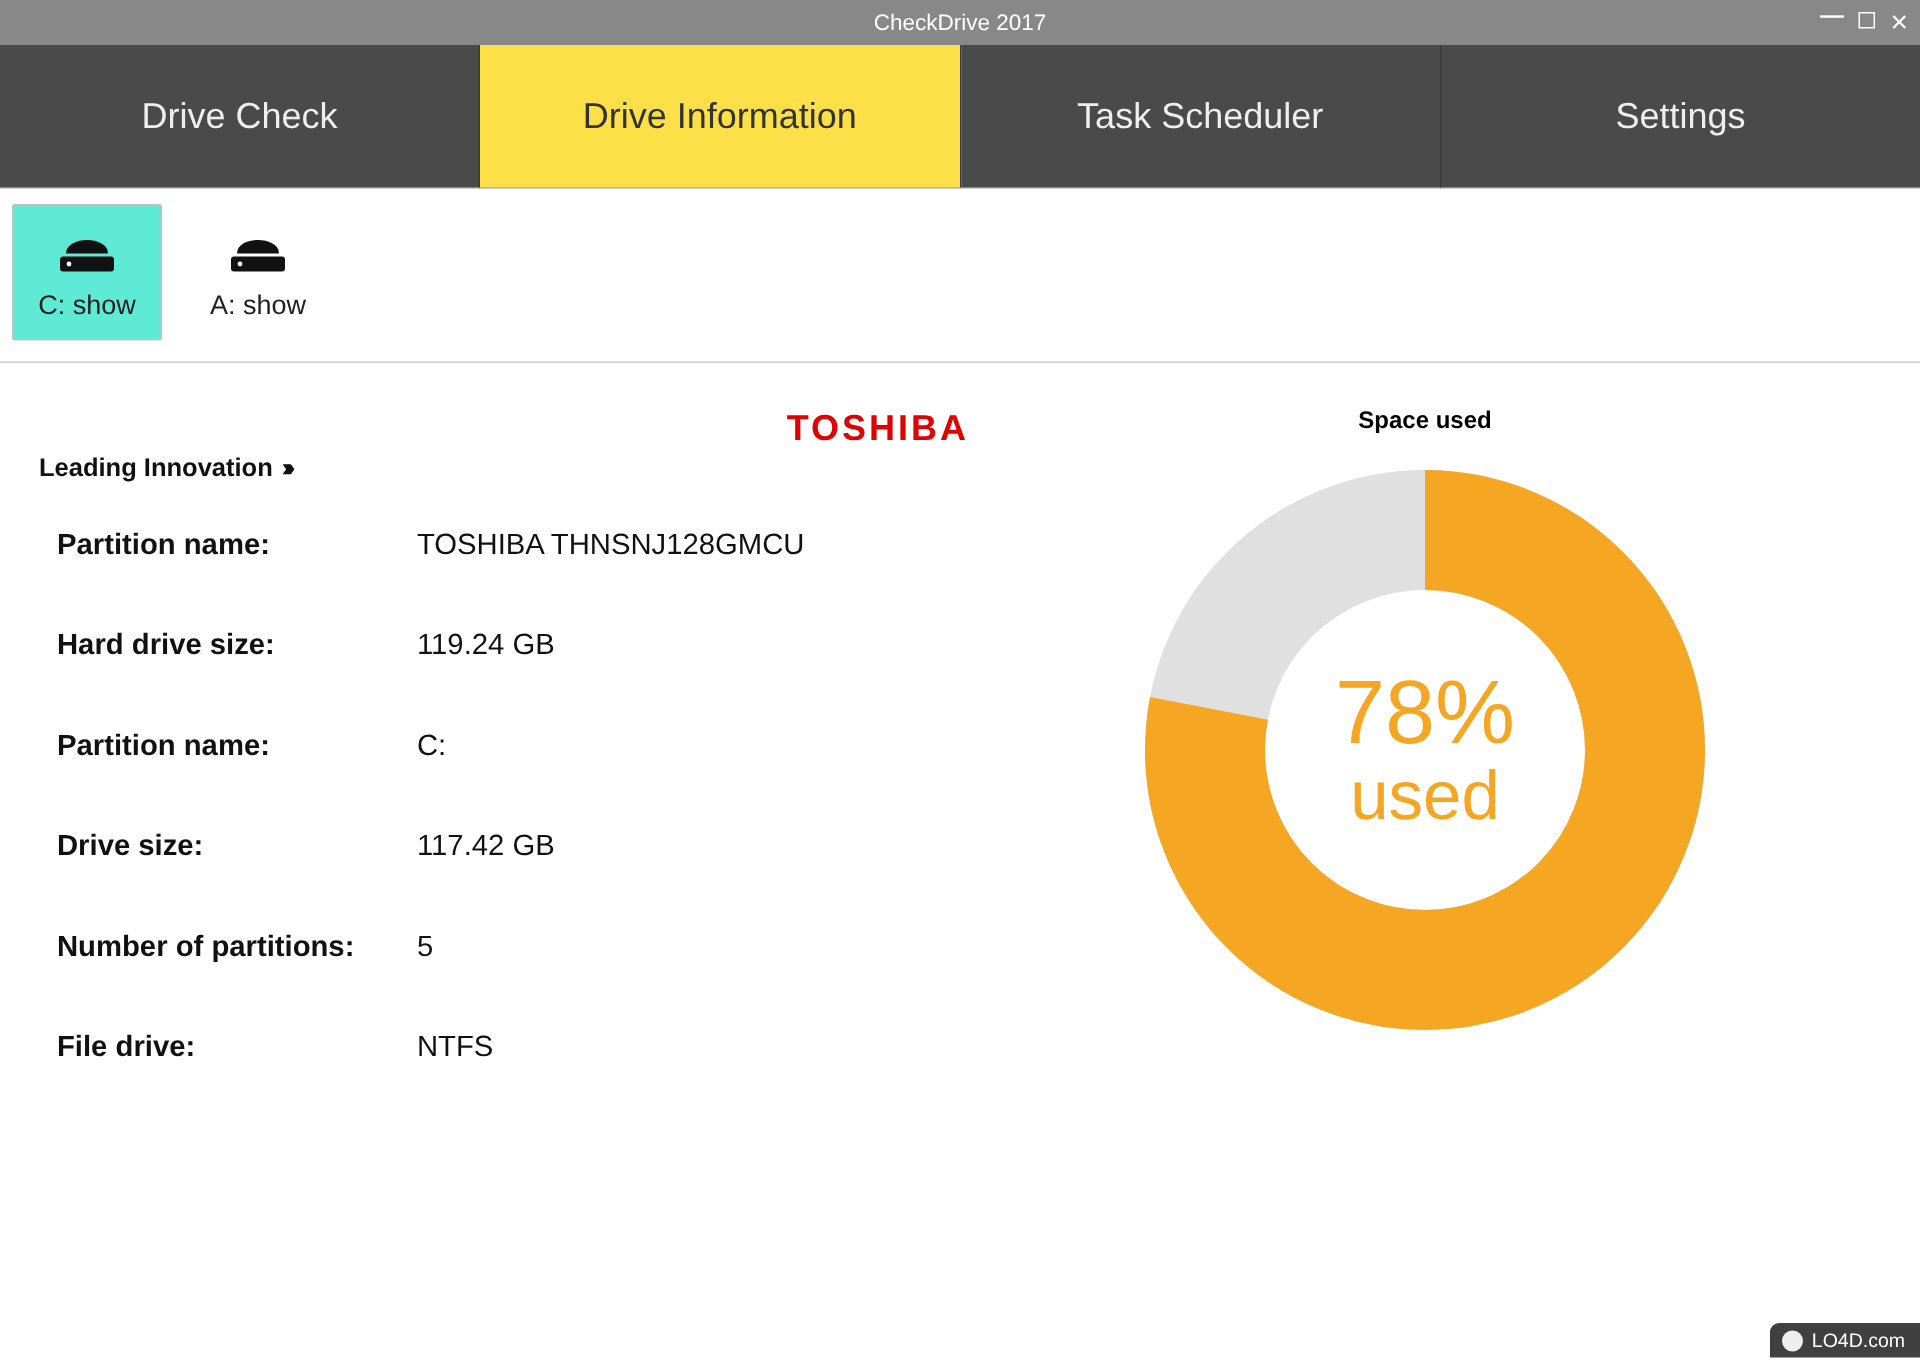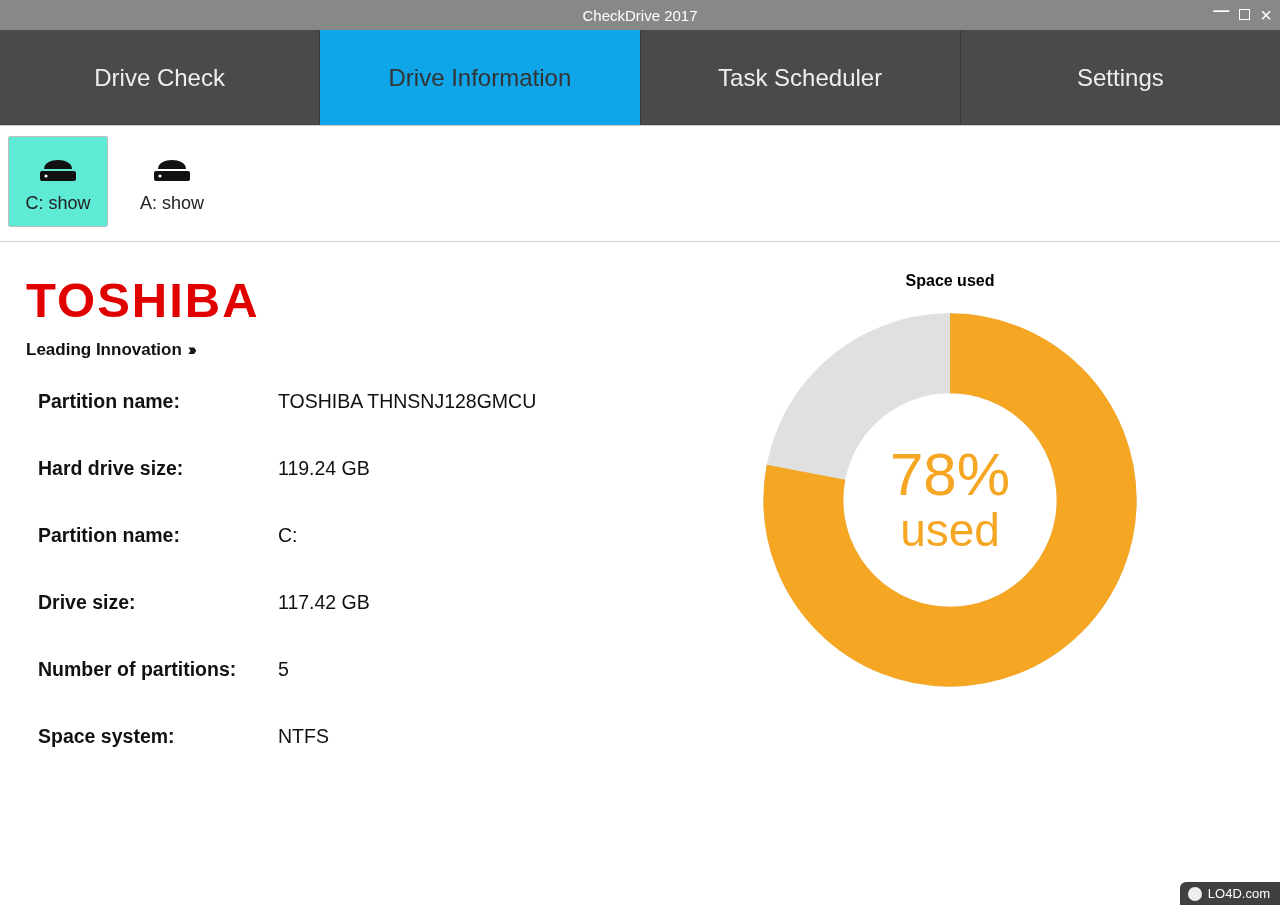--- a/index.html
+++ b/index.html
@@ -8,35 +8,35 @@
   
   .titlebar { height: 30px; background: #888; color: #fff; display: flex; align-items: center; justify-content: center; position: relative; font-size: 15px; }
   .titlebar .controls { position: absolute; right: 8px; top: 0; height: 30px; display: flex; align-items: center; gap: 10px; }
   .titlebar .controls span { cursor: pointer; font-size: 16px; line-height: 1; }
   .titlebar .controls .sq { display:inline-block; width:11px; height:11px; border:1.5px solid #fff; }
 
   
   .tabs { display: flex; height: 96px; background: #4a4a4a; border-bottom: 1px solid #ccc;}
   .tab { flex: 1; display: flex; align-items: center; justify-content: center; color: #eee; font-size: 24px; font-weight: 300; cursor: pointer; border-right: 1px solid #3a3a3a; }
   .tab:last-child { border-right: none; }
-  .tab.active { background: #0ea5e9; color: #333; }
+  .tab.active { background: #fde047; color: #333; }
 
   
   .drive-toolbar { display: flex; align-items: flex-start; padding: 10px 8px 0 8px; border-bottom: 1px solid #d0d0d0; height: 116px; }
   .drive-btn { width: 100px; text-align: center; padding: 10px 4px 12px 4px; margin-right: 14px; cursor: pointer; border: 1px solid transparent; border-radius: 2px;}
   .drive-btn.active { border: 1px solid #bfbfbf; background: #5eead4; }
   .drive-btn .hdd { display:block; margin: 0 auto 10px auto; }
   .drive-btn .lbl { font-size: 18px; color: #222; }
 
   
   .content { display: flex; padding: 30px 26px 0 26px; }
   .left { flex: 0 0 620px; }
   .right { flex: 1; display: flex; flex-direction: column; align-items: center; }
 
-  .brand { font-family: Arial, sans-serif; color: #e10000; font-weight: 800; font-size: 49px; letter-spacing: 2px; margin-bottom: 12px;}
+  .brand { font-family: Arial, sans-serif; color: #e10000; font-weight: 800; font-size: 24px; letter-spacing: 2px; margin-bottom: 2px; text-align: right;}
   .tagline { font-size: 17px; font-weight: 600; color: #111; display:flex; align-items:center; gap:6px; margin-bottom: 30px;}
   .tagline .chev { letter-spacing:-4px; font-weight:800; color:#111; }
 
   .props { padding-left: 12px; }
   .prop { display: flex; margin-bottom: 44px; font-size: 19.5px; color: #111; }
   .prop .k { width: 240px; font-weight: 700; }
   .prop .v { }
 
   
   .chart-title { font-size: 16px; font-weight: 700; margin-bottom: 10px; }
@@ -111,21 +111,21 @@
       </div>
       <div class="prop">
         <div class="k">Drive size:</div>
         <div class="v">117.42 GB</div>
       </div>
       <div class="prop">
         <div class="k">Number of partitions:</div>
         <div class="v">5</div>
       </div>
       <div class="prop">
-        <div class="k">Space system:</div>
+        <div class="k">File drive:</div>
         <div class="v">NTFS</div>
       </div>
     </div>
   </div>
 
   <div class="right">
     <div class="chart-title">Space used</div>
     <div class="donut-wrap">
       <svg viewBox="0 0 120 120">
         <circle cx="60" cy="60" r="44" fill="none" stroke="#E0E0E0" stroke-width="24"></circle>

